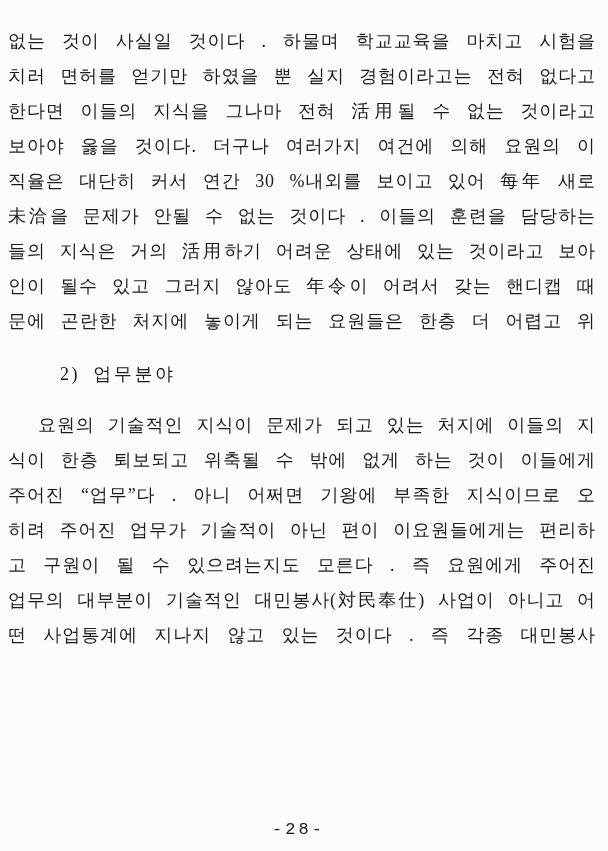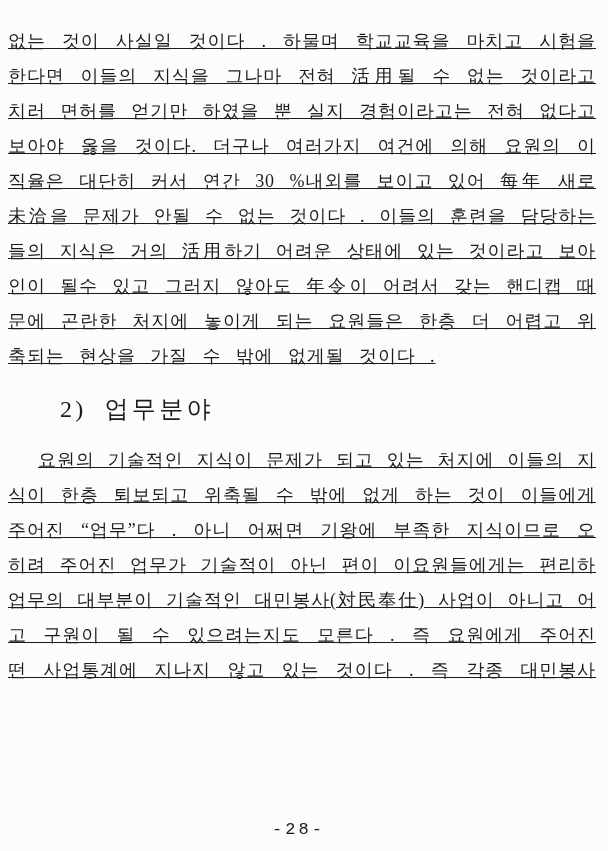--- a/index.html
+++ b/index.html
@@ -22,39 +22,38 @@
   }
   .body-text .line {
     line-height: 35px;
     height: 35px;
     white-space: nowrap;
     letter-spacing: 0.05em;
     word-spacing: 0.35em;
     text-align: justify;
     text-align-last: justify;
     overflow: hidden;
-    text-decoration: underline;
   }
   
   .line.para-last {
     text-align: left;
     text-align-last: left;
     word-spacing: 9px;
   }
   .line.indented {
     text-indent: 30px;
   }
   .section-heading {
     margin-top: 18px;
     height: 35px;
     line-height: 35px;
     padding-left: 52px;
     letter-spacing: 0.14em;
     word-spacing: 0.35em;
-    font-size: 24px;
+    font-size: 18px;
   }
   .para2 {
     margin-top: 16px;
   }
   .page-number {
     position: absolute;
     left: 0;
     right: 11px;
     bottom: 12px;
     text-align: center;
@@ -64,38 +63,37 @@
     color: #1b1b1b;
   }
 </style>
 </head>
 <body>
 
 <div class="page">
 
   <div class="body-text">
     <div class="line">없는 것이 사실일 것이다 . 하물며 학교교육을 마치고 시험을</div>
+    <div class="line">치러 면허를 얻기만 하였을 뿐 실지 경험이라고는 전혀 없다고</div>
     <div class="line">한다면 이들의 지식을 그나마 전혀 活用될 수 없는 것이라고</div>
-    <div class="line">치러 면허를 얻기만 하였을 뿐 실지 경험이라고는 전혀 없다고</div>
     <div class="line">보아야 옳을 것이다. 더구나 여러가지 여건에 의해 요원의 이</div>
     <div class="line">직율은 대단히 커서 연간 30 %내외를 보이고 있어 每年 새로</div>
     <div class="line">未洽을 문제가 안될 수 없는 것이다 . 이들의 훈련을 담당하는</div>
     <div class="line">들의 지식은 거의 活用하기 어려운 상태에 있는 것이라고 보아</div>
     <div class="line">인이 될수 있고 그러지 않아도 年令이 어려서 갖는 핸디캡 때</div>
     <div class="line">문에 곤란한 처지에 놓이게 되는 요원들은 한층 더 어렵고 위</div>
-    <div class="line para-last">축되는 현상을 가질 수 밖에 없게될 것이다 .</div>
   </div>
 
   <div class="section-heading">2) 업무분야</div>
 
   <div class="body-text para2">
     <div class="line indented">요원의 기술적인 지식이 문제가 되고 있는 처지에 이들의 지</div>
     <div class="line">식이 한층 퇴보되고 위축될 수 밖에 없게 하는 것이 이들에게</div>
     <div class="line">주어진 “업무”다 . 아니 어쩌면 기왕에 부족한 지식이므로 오</div>
     <div class="line">히려 주어진 업무가 기술적이 아닌 편이 이요원들에게는 편리하</div>
+    <div class="line">고 구원이 될 수 있으려는지도 모른다 . 즉 요원에게 주어진</div>
     <div class="line">업무의 대부분이 기술적인 대민봉사(対民奉仕) 사업이 아니고 어</div>
-    <div class="line">고 구원이 될 수 있으려는지도 모른다 . 즉 요원에게 주어진</div>
     <div class="line">떤 사업통계에 지나지 않고 있는 것이다 . 즉 각종 대민봉사</div>
   </div>
 
   <div class="page-number">-28-</div>
 
 </div>
 
 </body></html>

